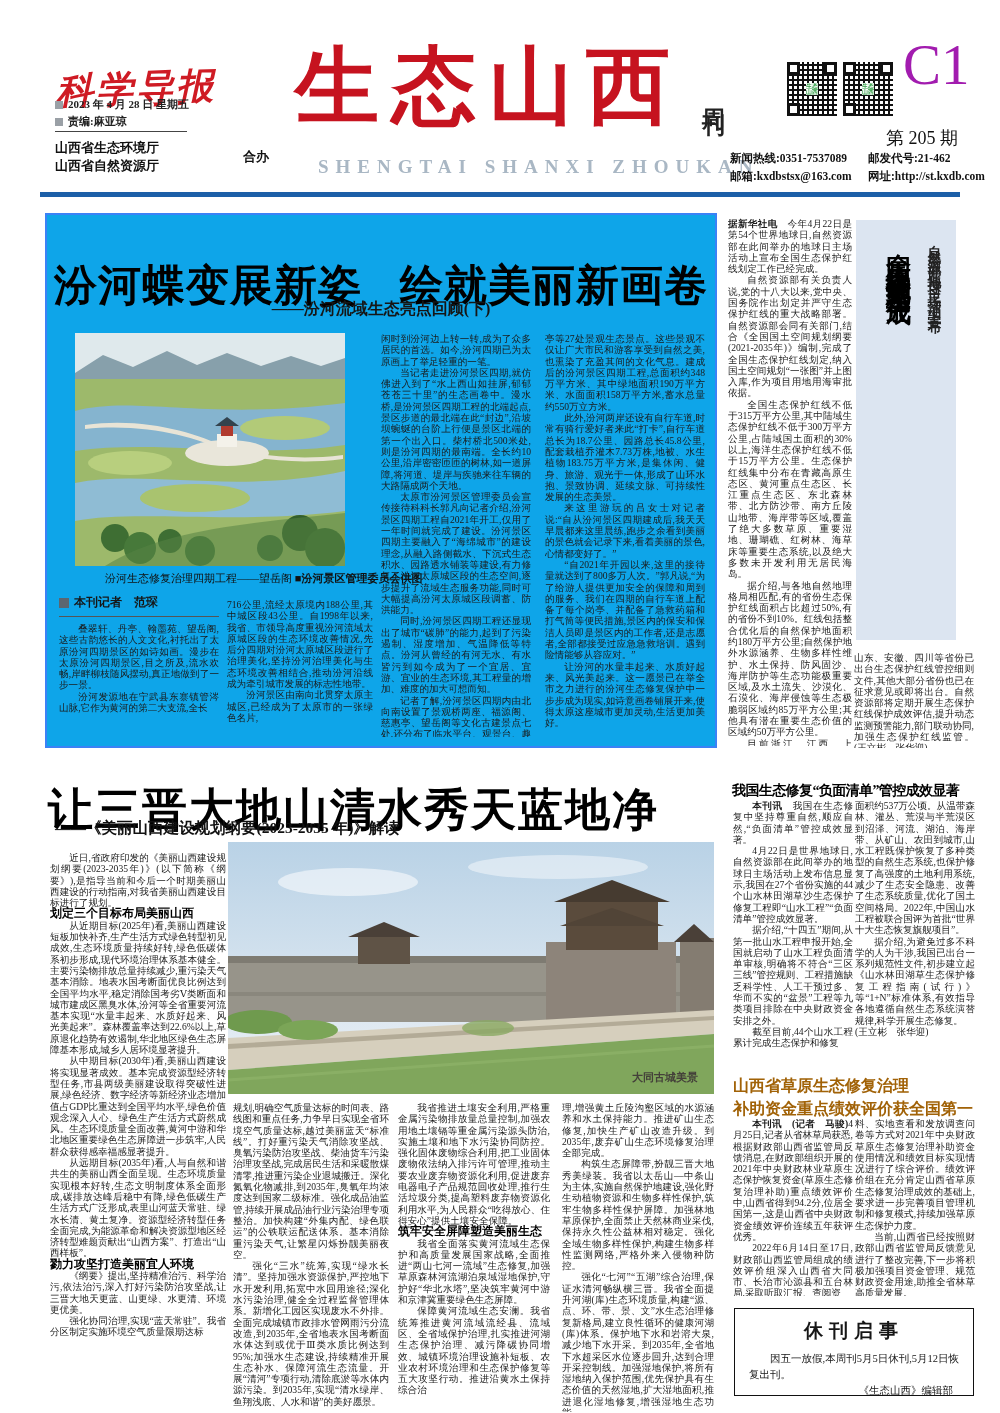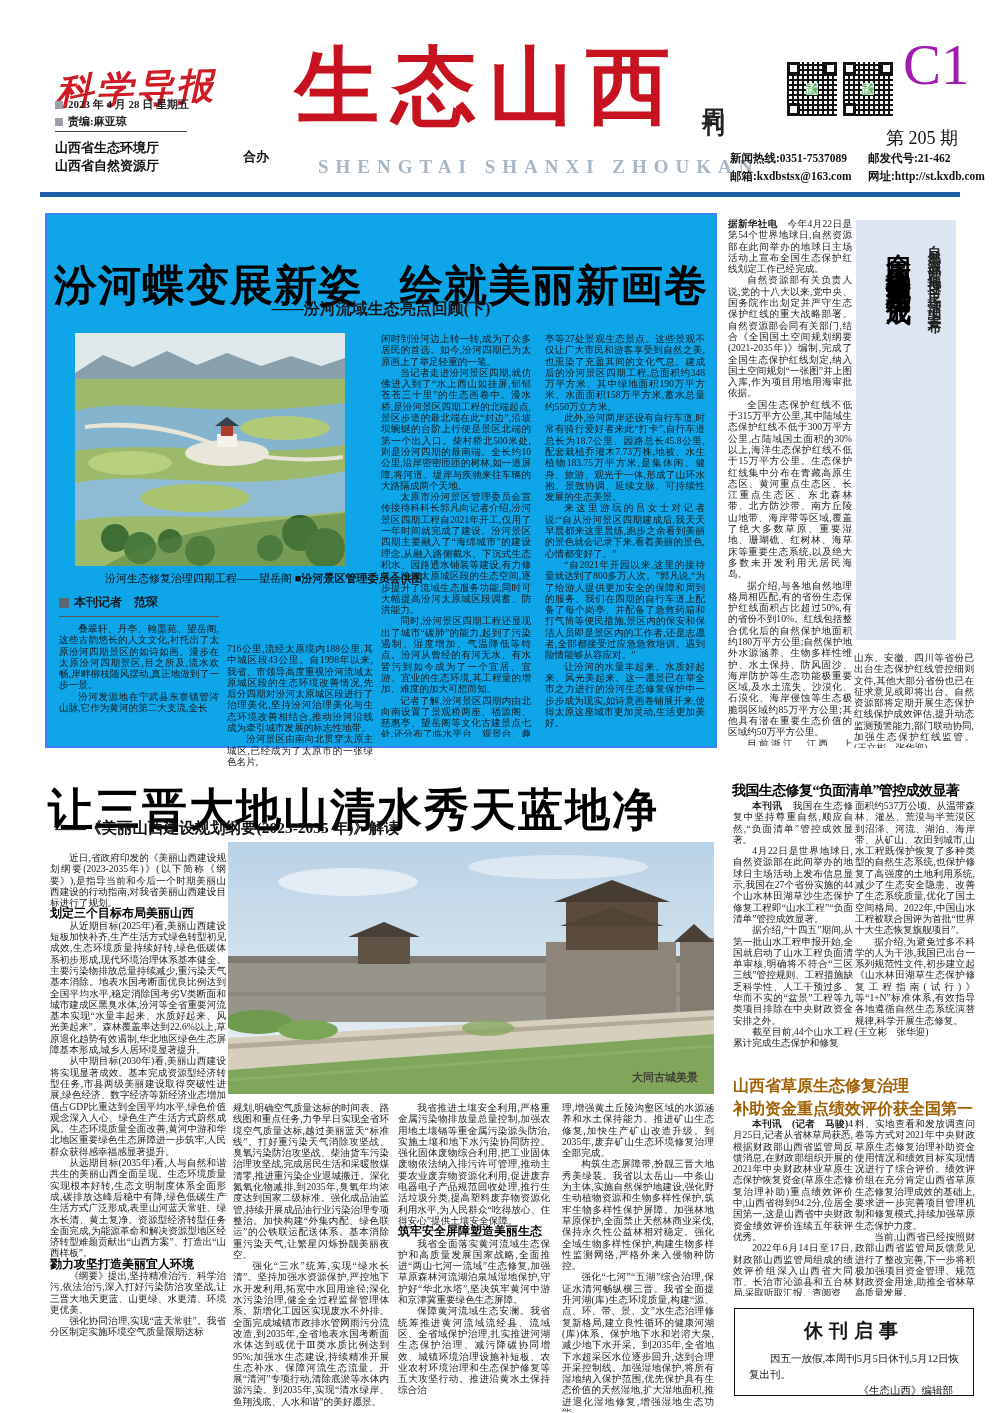--- a/index.html
+++ b/index.html
@@ -143,21 +143,21 @@
       </svg>
     </div>
     <div class="fenhe-caption"><span>汾河生态修复治理四期工程——望岳阁  </span><b>■汾河景区管理委员会供图</b></div>
 
     <div class="fenhe-byline"><span class="sq"></span><span>本刊记者　范琛</span></div>
 
     <div class="col" style="left:12px;top:408px;width:160px;height:110px;">
       <p>叠翠轩、丹亭、翰墨苑、望岳阁,这些古韵悠长的人文文化,衬托出了太原汾河四期景区的如诗如画。漫步在太原汾河四期景区,目之所及,流水欢畅,岸畔柳枝随风摆动,真正地做到了一步一景。</p>
       <p>汾河发源地在宁武县东寨镇管涔山脉,它作为黄河的第二大支流,全长</p>
     </div>
-    <div class="col" style="left:180px;top:384px;width:146px;height:134px;margin-top:44px;">
+    <div class="col" style="left:180px;top:384px;width:146px;height:134px;">
       <p class="noindent">716公里,流经太原境内188公里,其中城区段43公里。自1998年以来,我省、市领导高度重视汾河流域太原城区段的生态环境改善情况,先后分四期对汾河太原城区段进行了治理美化,坚持汾河治理美化与生态环境改善相结合,推动汾河沿线成为牵引城市发展的标志性地带。</p>
       <p>汾河景区由南向北贯穿太原主城区,已经成为了太原市的一张绿色名片,</p>
     </div>
     <div class="col" style="left:334px;top:118px;width:150px;height:404px;">
       <p class="noindent">闲时到汾河边上转一转,成为了众多居民的首选。如今,汾河四期已为太原画上了举足轻重的一笔。</p>
       <p>当记者走进汾河景区四期,就仿佛进入到了“水上西山如挂屏,郁郁苍苍三十里”的生态画卷中。漫水桥,是汾河景区四期工程的北端起点,景区步道的最北端在此“封边”,沿坡坝蜿蜒的台阶上行便是景区北端的第一个出入口。柴村桥北500米处,则是汾河四期的最南端。全长约10公里,沿岸密密匝匝的树林,如一道屏障,将河道、堤岸与疾驰来往车辆的大路隔成两个天地。</p>
       <p>太原市汾河景区管理委员会宣传接待科科长郭凡向记者介绍,汾河景区四期工程自2021年开工,仅用了一年时间就完成了建设。汾河景区四期主要融入了“海绵城市”的建设理念,从融入路侧截水、下沉式生态积水、园路透水铺装等建设,有力修复了汾河太原城区段的生态空间,逐步提升了流域生态服务功能,同时可大幅提高汾河太原城区段调蓄、防洪能力。</p>
       <p>同时,汾河景区四期工程还显现出了城市“碳肺”的能力,起到了污染遏制、湿度增加、气温降低等特点。汾河从曾经的有河无水、有水皆污到如今成为了一个宜居、宜游、宜业的生态环境,其工程量的增加、难度的加大可想而知。</p>
       <p>记者了解,汾河景区四期内由北向南设置了景观桥两座、福源阁、慈惠亭、望岳阁等文化古建景点七处,还分布了临水平台、观景台、趣味沙滩、画廊、草</p>
     </div>

